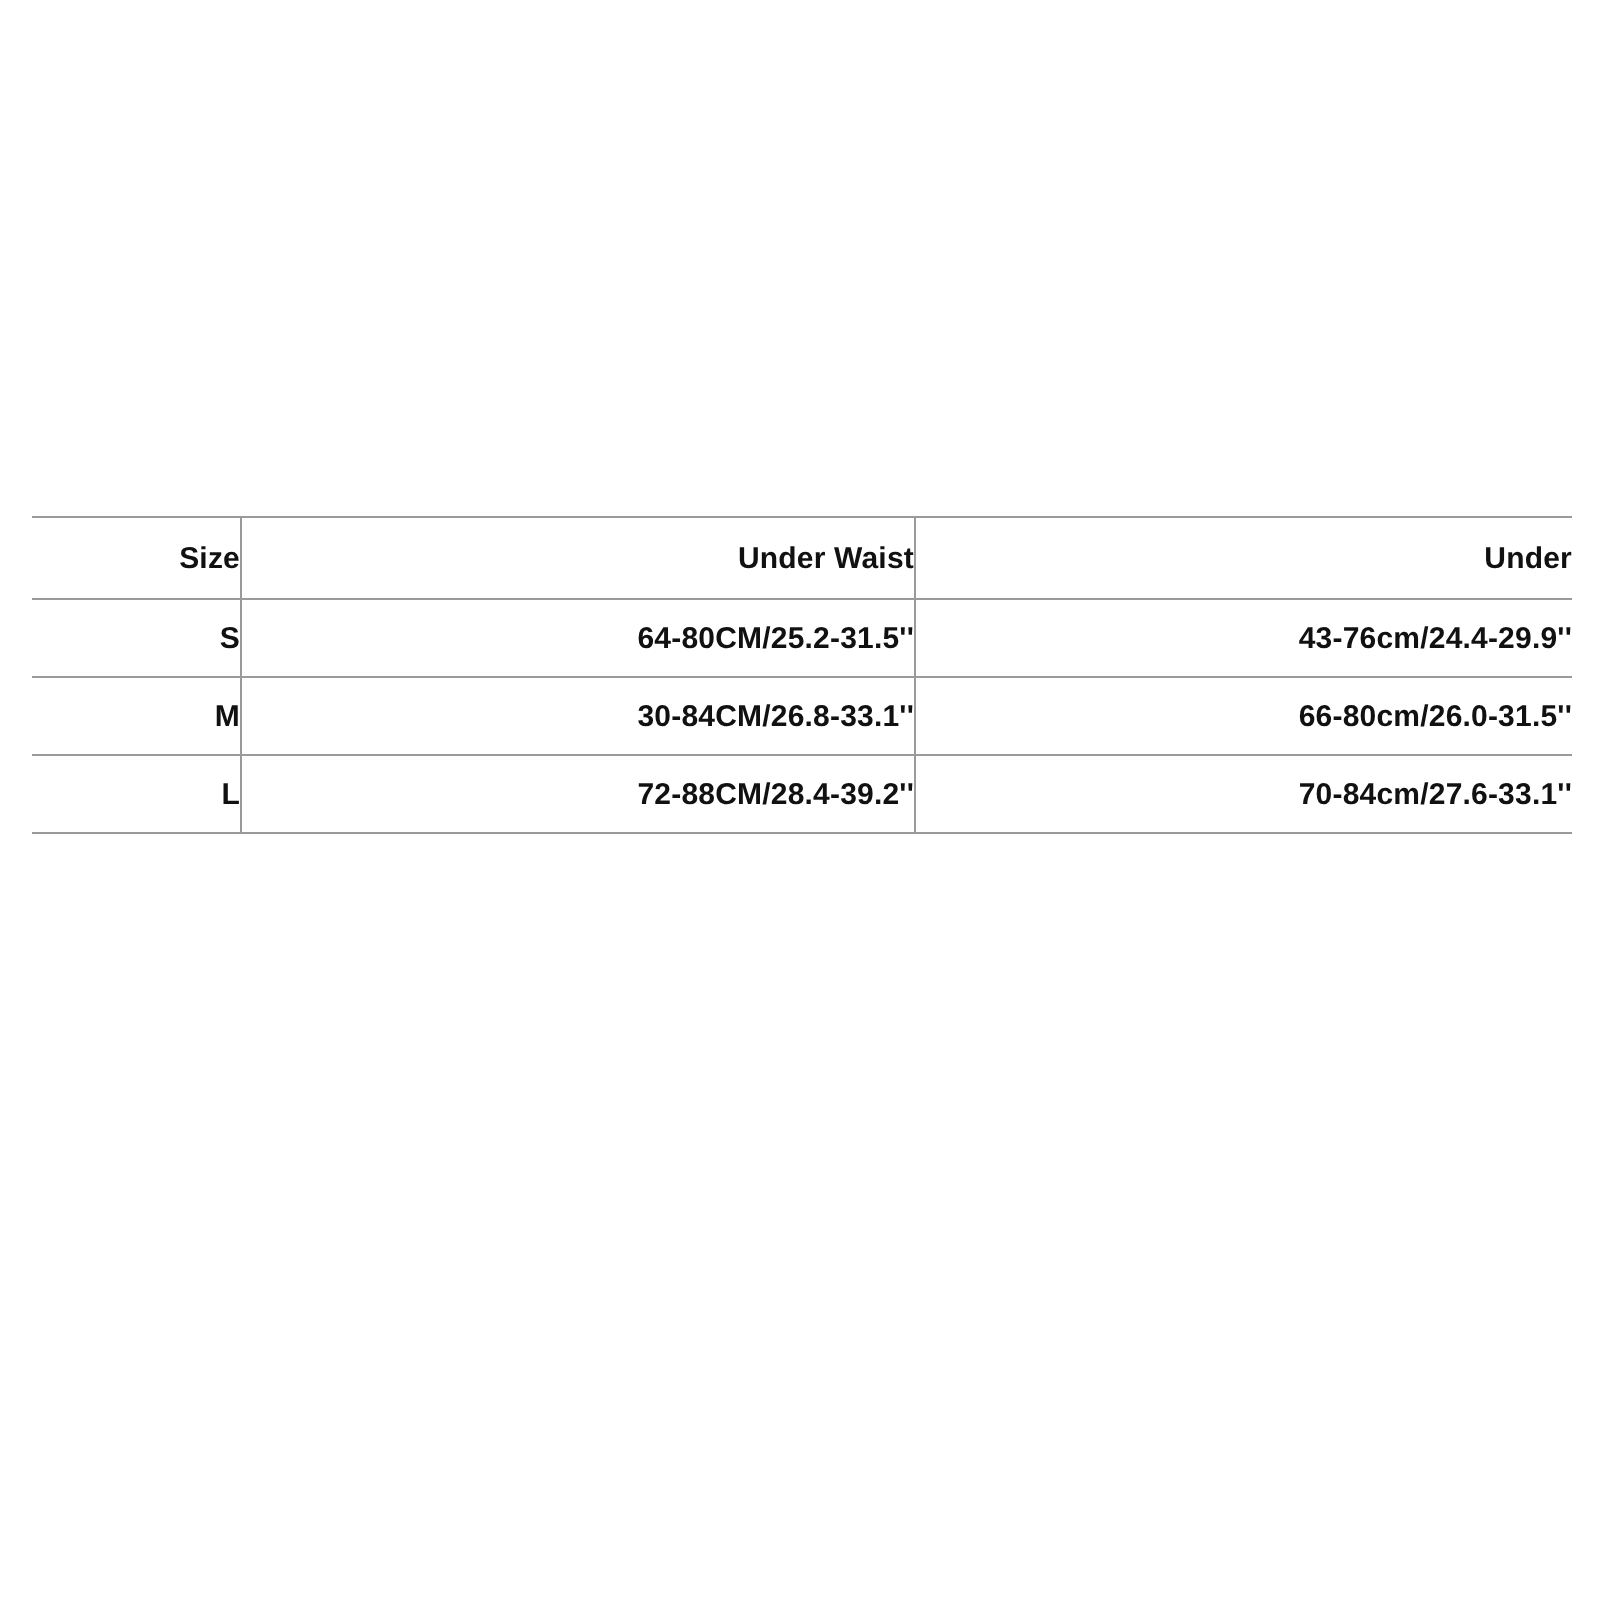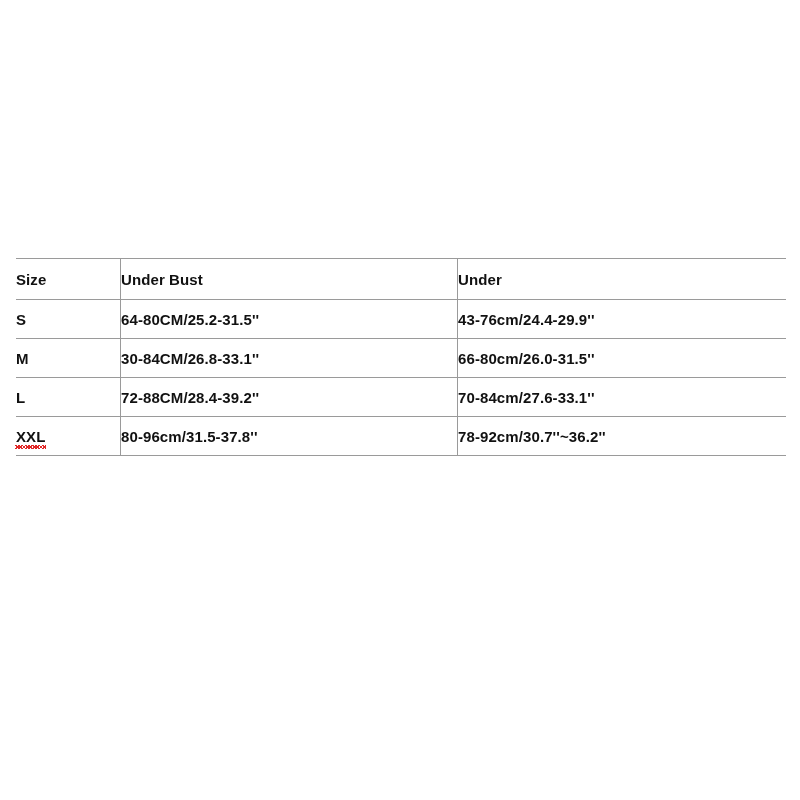--- a/index.html
+++ b/index.html
@@ -29,21 +29,21 @@
     border-collapse: collapse;
     width: 768px;
     table-layout: fixed;
   }
   table.size-chart td, table.size-chart th {
     border: 1px solid #9a9a9a;
     border-left: none;
     border-right: none;
     padding: 0;
     height: 38px;
-    text-align: left;
+    text-align: right;
     vertical-align: middle;
     font-weight: bold;
     font-size: 15px;
     color: #111111;
     margin-top: 46px;
   }
   table.size-chart th {
     font-size: 15px;
   }
   
@@ -107,21 +107,21 @@
 
 <div class="page">
   <div class="table-wrap">
     <table class="size-chart">
       <thead>
         <tr class="header-row">
           <th class="col-size">
             <span class="cell-text">Size</span>
           </th>
           <th class="col-bust">
-            <span class="cell-text">Under Bust</span>
+            <span class="cell-text">Under Waist</span>
           </th>
           <th class="col-waist">
             <span class="cell-text">Under</span>
           </th>
         </tr>
       </thead>
       <tbody>
         <tr>
           <td class="col-size">
             <span class="cell-text">S</span>
@@ -148,27 +148,16 @@
           <td class="col-size">
             <span class="cell-text">L</span>
           </td>
           <td class="col-bust">
             <span class="cell-text">72-88CM/28.4-39.2''</span>
           </td>
           <td class="col-waist">
             <span class="cell-text">70-84cm/27.6-33.1''</span>
           </td>
         </tr>
-        <tr>
-          <td class="col-size">
-            <span class="cell-text spell">XXL</span>
-          </td>
-          <td class="col-bust">
-            <span class="cell-text">80-96cm/31.5-37.8''</span>
-          </td>
-          <td class="col-waist">
-            <span class="cell-text">78-92cm/30.7''~36.2''</span>
-          </td>
-        </tr>
       </tbody>
     </table>
   </div>
 </div>
 
 </body></html>

